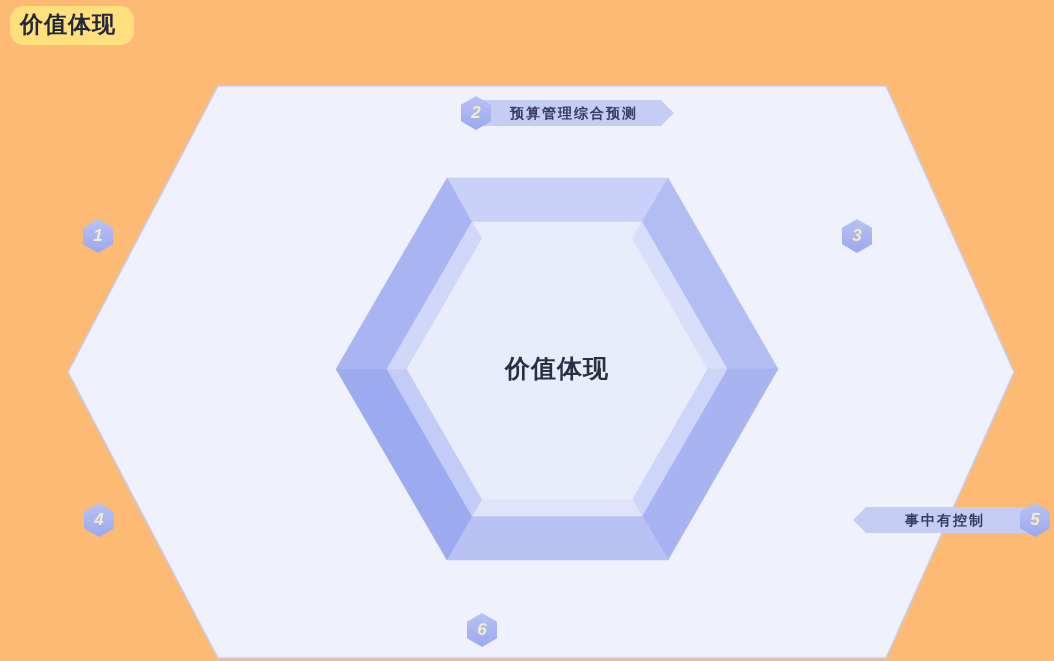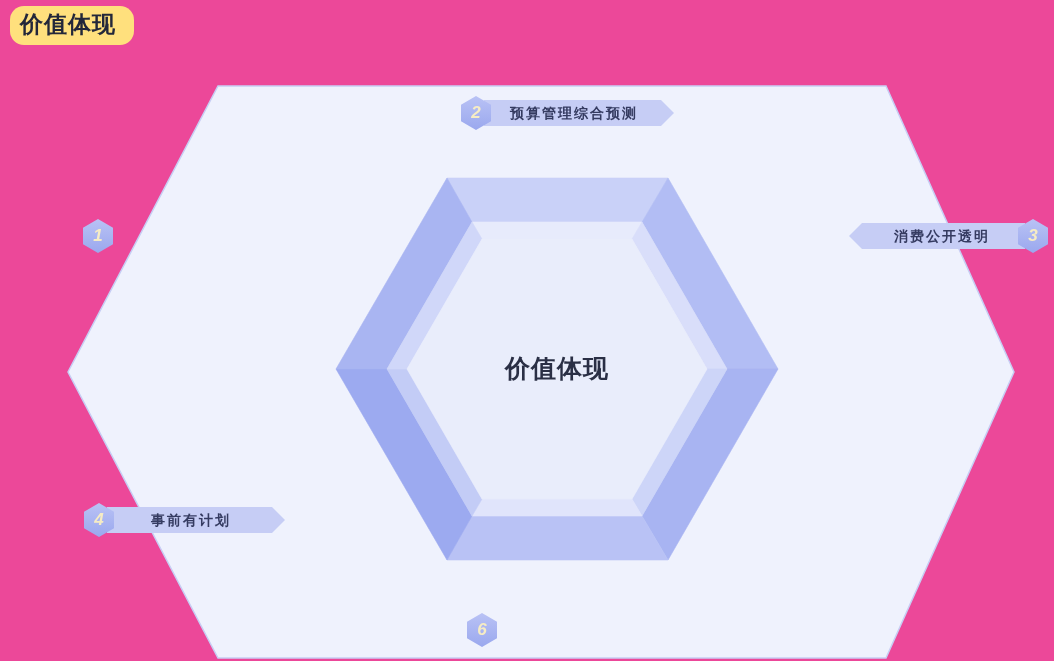--- a/index.html
+++ b/index.html
@@ -1,19 +1,19 @@
 <!DOCTYPE html>
 <html><head>
 <meta charset="utf-8">
 <style>
   html,body{margin:0;padding:0;background:#ffffff;}
   .canvas{
     position:relative;
     width:1054px;height:661px;
-    background:#ec4899;
+    background:#fdba74;
     overflow:hidden;
     font-family:"Liberation Sans","DejaVu Sans",sans-serif;
   }
   svg.diagram{position:absolute;left:0;top:0;width:1054px;height:661px;}
 
   
   .title-wrap{position:absolute;left:10px;top:6px;z-index:5;}
   .title-pill{
     display:inline-block;
     background:#ffe07d;
@@ -109,27 +109,29 @@
   <div class="item side-left" id="item-1">
     <div class="badge">1</div>
   </div>
 
   <div class="item side-left" id="item-2">
     <div class="badge">2</div>
     <div class="banner banner-r">预算管理综合预测</div>
   </div>
 
   <div class="item side-right" id="item-3">
-    <div class="banner banner-l">消费公开透明</div>
     <div class="badge">3</div>
   </div>
 
   <div class="item side-left" id="item-4">
     <div class="badge">4</div>
-    <div class="banner banner-r">事前有计划</div>
   </div>
 
+  <div class="item side-right" id="item-5">
+    <div class="banner banner-l">事中有控制</div>
+    <div class="badge">5</div>
+  </div>
 
   <div class="item side-left" id="item-6">
     <div class="badge">6</div>
   </div>
 
 </div>
 
 </body></html>

